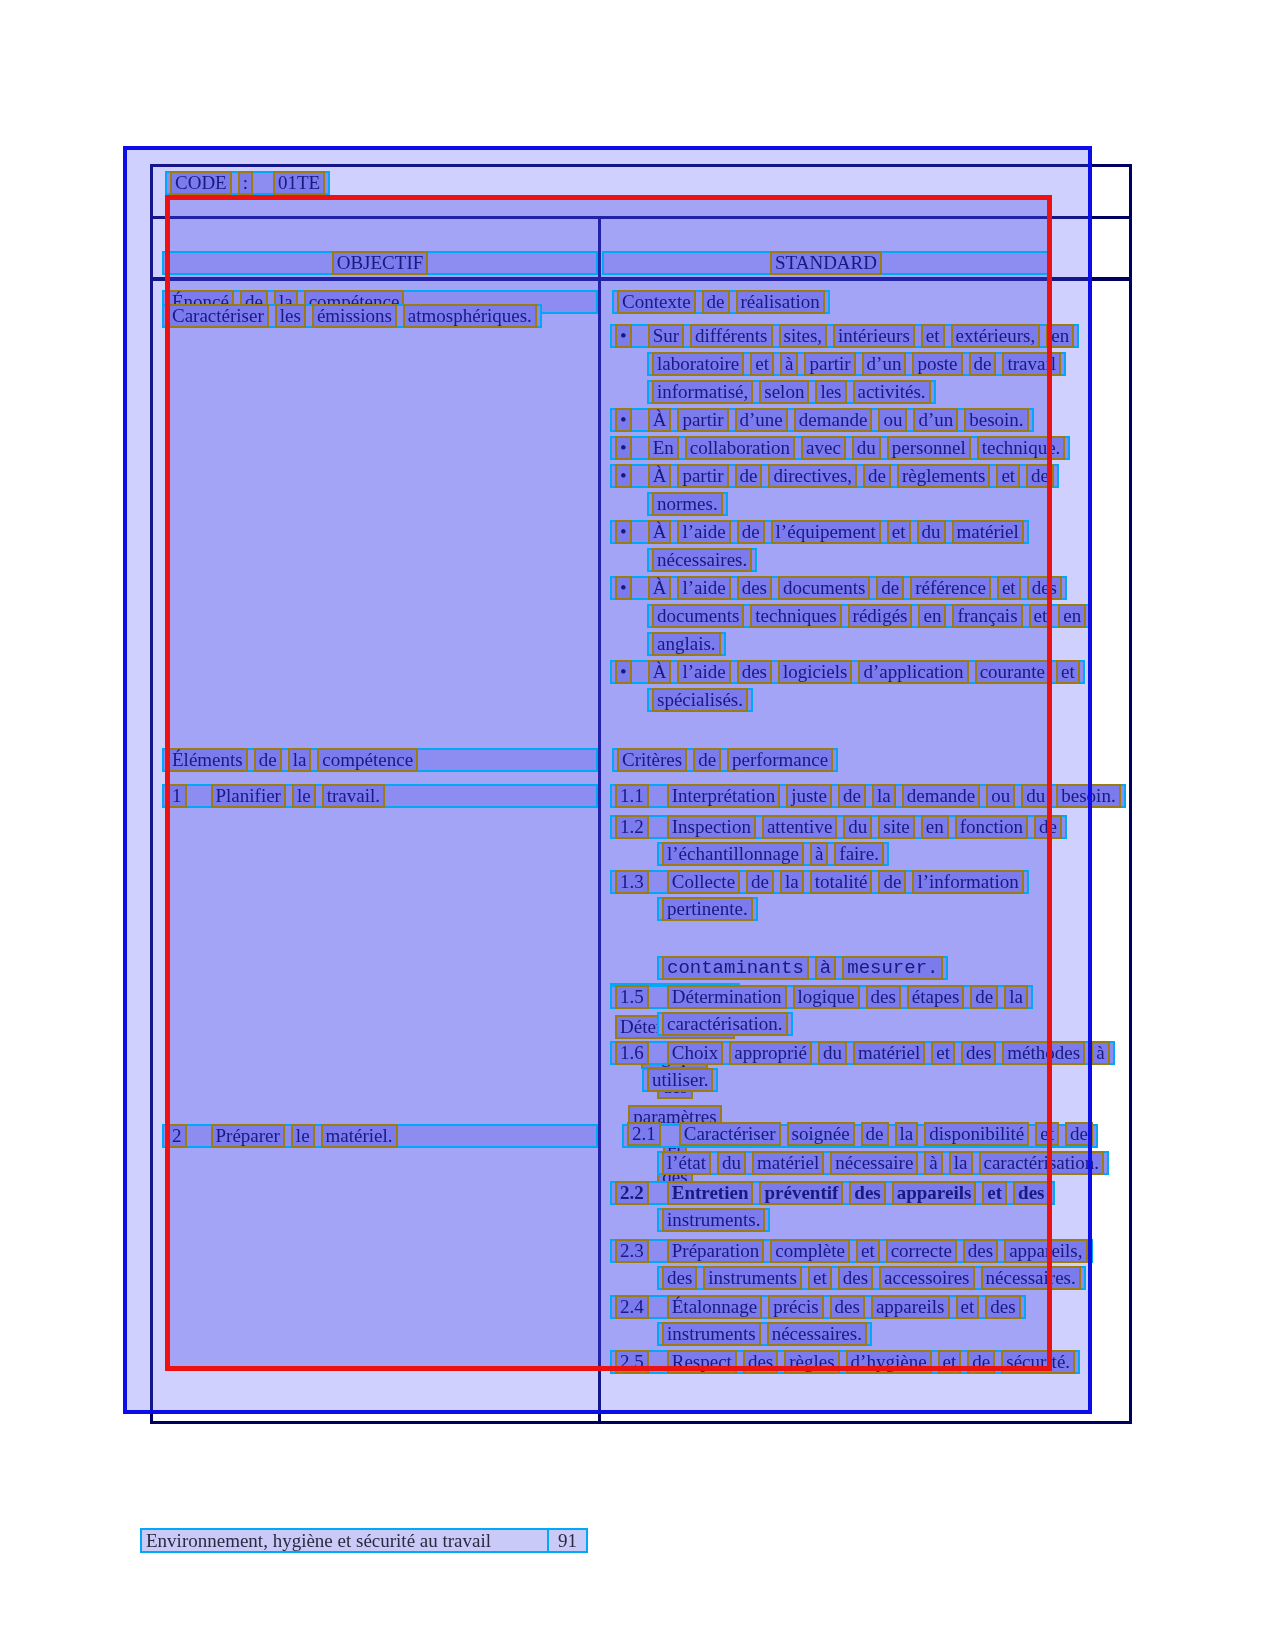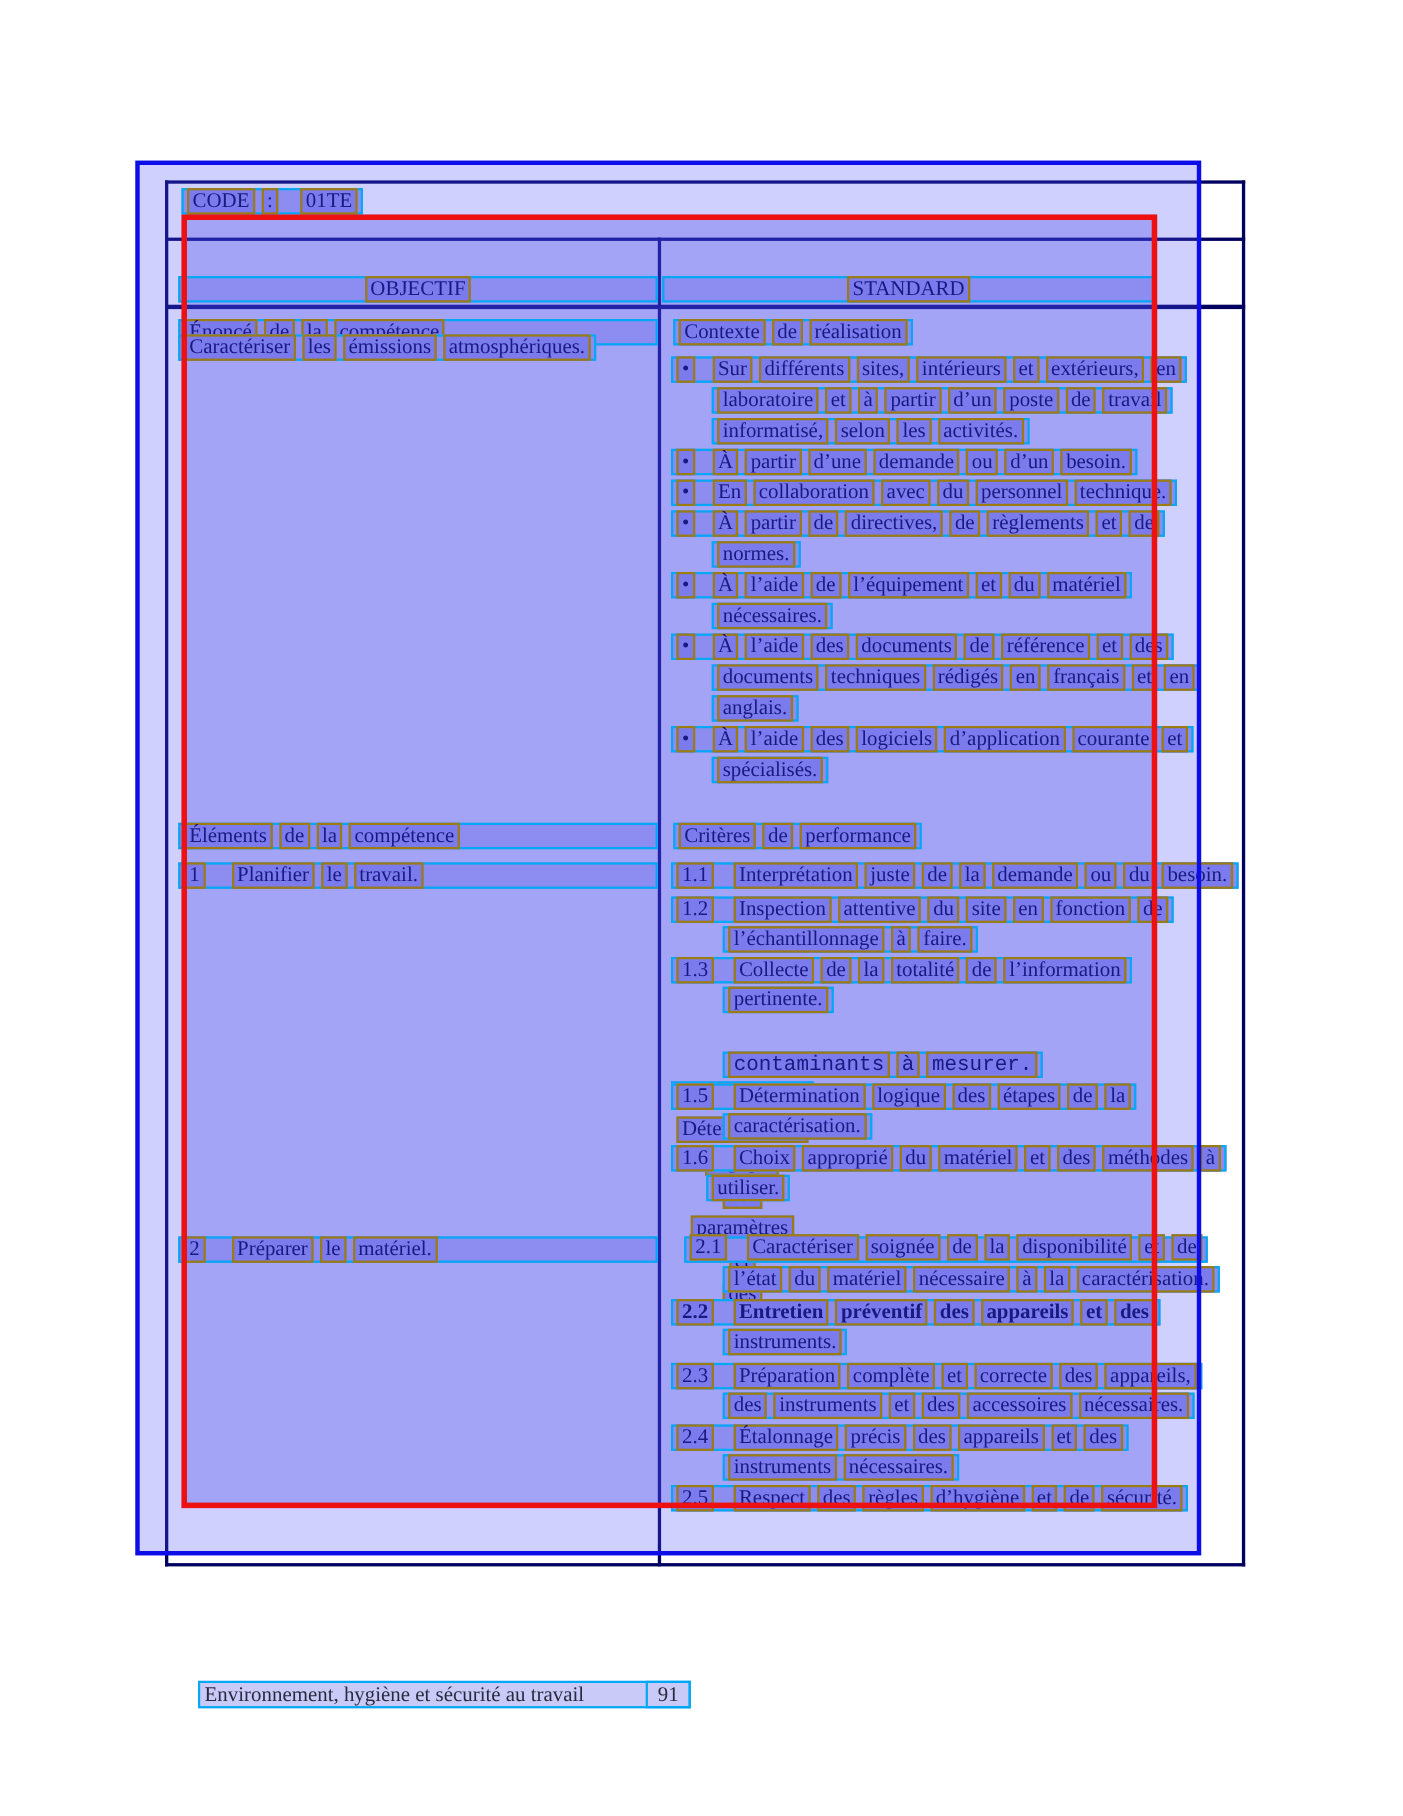--- a/index.html
+++ b/index.html
@@ -26,21 +26,21 @@
     display:inline-block;background:var(--word-fill);
     border:2px solid var(--word-border);padding:0 3px;box-sizing:border-box;
   }
   .w.mk{min-width:15px;text-align:center;margin-right:10px;}
   .w.num{margin-right:12px;}
   .w.lnum{margin-right:18px;}
   .w.gapbefore{margin-left:14px;}
   .fband{
     position:absolute;z-index:5;display:flex;justify-content:space-between;align-items:center;
     height:25px;box-sizing:border-box;border:2px solid var(--line-border);
-    background:var(--footer-fill);color:var(--footer-text);font-size:19px;padding:0 0 0 4px;margin-left:40px;
+    background:var(--footer-fill);color:var(--footer-text);font-size:19px;padding:0 0 0 4px;
   }
   .pg{
     display:flex;align-items:center;align-self:stretch;
     border:2px solid var(--line-border);padding:0 9px;margin:-2px;
   }
 </style>
 </head>
 <body>
 
 <div id="stage">

